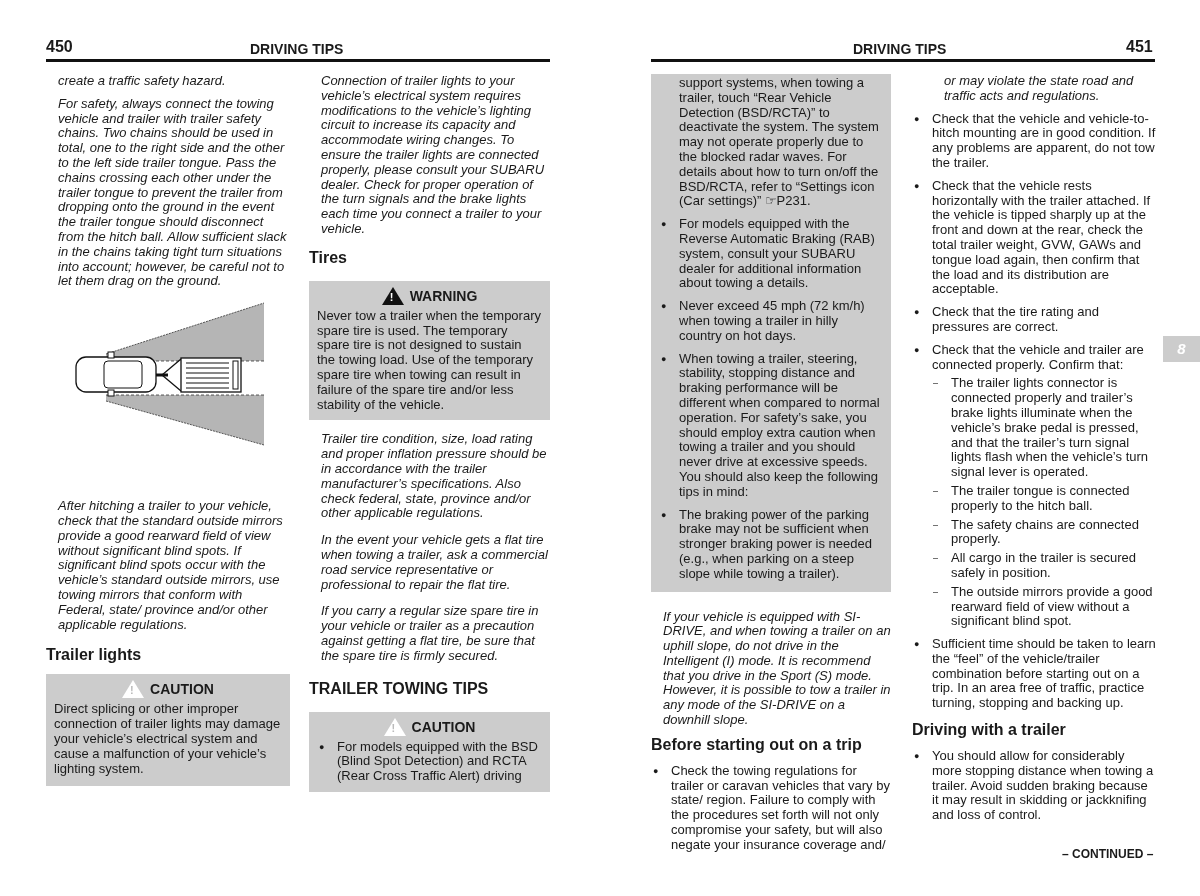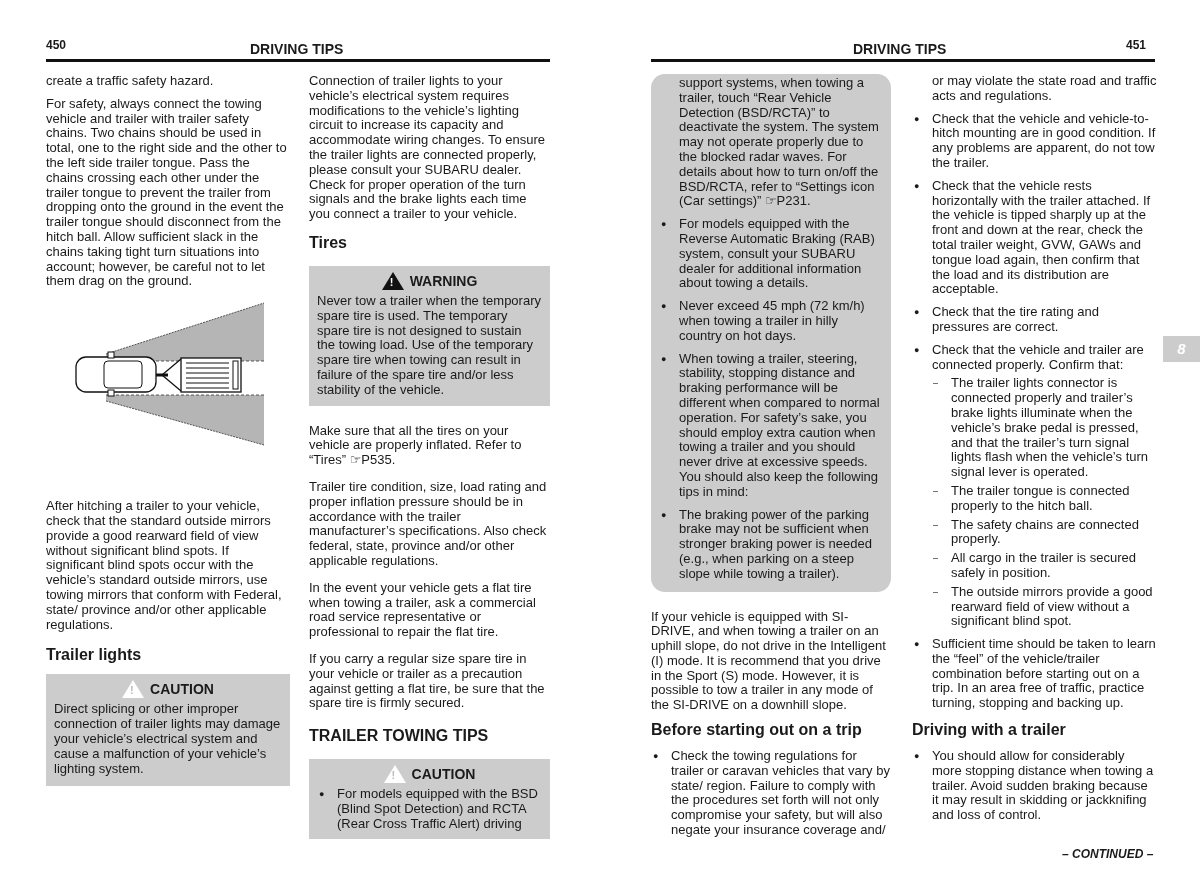--- a/index.html
+++ b/index.html
@@ -1,39 +1,39 @@
 <!DOCTYPE html>
 <html><head>
 <meta charset="utf-8">
 <style>
   html, body { margin:0; padding:0; background:#ffffff; }
   body { width:1200px; height:896px; position:relative; overflow:hidden;
          font-family:"Liberation Sans", sans-serif; color:#1a1a1a; }
   .abs { position:absolute; }
-  .pnum { font-weight:bold; font-size:12px; top:38px; }
+  .pnum { font-weight:bold; font-size:16px; top:38px; }
   .rhead { font-weight:bold; font-size:14px; top:41px; }
   .rule { height:3px; background:#111; top:59px; }
   .col { position:absolute; font-size:13px; line-height:14.8px; }
-  .col p { margin:0 0 8px 0; }
+  .col p { margin:0 0 8px 12px;font-style:italic; }
   h2.sub { font-size:16px; font-weight:bold; margin:6px 0 10px 0; line-height:18px; }
   h2.main { font-size:16px; font-weight:bold; margin:6px 0 12px 0; line-height:18px; }
   .box { background:#cccccc; padding:6px 8px 8px 8px; }
   .box-title { text-align:center; font-weight:bold; font-size:14px; line-height:18px; margin-bottom:4px; display:flex; justify-content:center; align-items:center; gap:6px; }
   .tri { width:0; height:0; display:inline-block; border-left:11px solid transparent; border-right:11px solid transparent; border-bottom:18px solid #111; position:relative; }
   .tri.white { border-bottom-color:#ffffff; }
   .tri span { position:absolute; left:-3px; top:3px; font-size:11px; font-weight:bold; color:#fff; line-height:14px; }
   .tri.white span { color:#bbb; }
   ul.bul { list-style:none; margin:0; padding:0; }
   ul.bul li { position:relative; padding-left:20px; margin-bottom:8px; }
   ul.bul li::before { content:"\25CF"; position:absolute; left:2px; top:0; font-size:9px; }
   ul.dash { list-style:none; margin:4px 0 0 0; padding:0; }
   ul.dash li { position:relative; padding-left:19px; margin-bottom:4px; }
   ul.dash li::before { content:"\2013"; position:absolute; left:1px; top:0; }
   .tab8 { background:#cccccc; color:#fff; font-weight:bold; font-style:italic; font-size:15px; text-align:center; line-height:26px; }
-  .continued { font-weight:bold; font-style:italic; font-size:12px;text-align:right; }
+  .continued { font-weight:bold; font-size:12px;text-align:right; }
 </style>
 </head>
 <body>
 
 <div class="abs pnum" style="left:46px;">450</div>
 <div class="abs rhead" style="left:250px;">DRIVING TIPS</div>
 <div class="abs rule" style="left:46px; width:504px;"></div>
 
 <div class="abs rhead" style="left:853px;">DRIVING TIPS</div>
 <div class="abs pnum" style="left:1126px;">451</div>
@@ -85,40 +85,39 @@
   <h2 class="sub" style="margin-top:12px;">Tires</h2>
   <div class="box" style="margin-top:14px;">
     <div class="box-title">
       <span class="tri">
           <span>!</span>
         </span>
       <span>WARNING</span>
     </div>
     <div>Never tow a trailer when the temporary spare tire is used. The temporary spare tire is not designed to sustain the towing load. Use of the temporary spare tire when towing can result in failure of the spare tire and/or less stability of the vehicle.</div>
   </div>
-  <p style="margin-top:18px;">Make sure that all the tires on your vehicle are properly inflated. Refer to “Tires” ☞P535.</p>
   <p style="margin-top:12px;">Trailer tire condition, size, load rating and proper inflation pressure should be in accordance with the trailer manufacturer’s specifications. Also check federal, state, province and/or other applicable regulations.</p>
   <p style="margin-top:12px;">In the event your vehicle gets a flat tire when towing a trailer, ask a commercial road service representative or professional to repair the flat tire.</p>
   <p style="margin-top:12px;">If you carry a regular size spare tire in your vehicle or trailer as a precaution against getting a flat tire, be sure that the spare tire is firmly secured.</p>
   <h2 class="main" style="margin-top:16px;">TRAILER TOWING TIPS</h2>
   <div class="box" style="margin-top:14px;">
     <div class="box-title">
       <span class="tri white">
           <span>!</span>
         </span>
       <span>CAUTION</span>
     </div>
     <ul class="bul" style="margin:0;">
       <li style="margin-bottom:0;">For models equipped with the BSD (Blind Spot Detection) and RCTA (Rear Cross Traffic Alert) driving</li>
     </ul>
   </div>
 </div>
 
 <div class="col" style="left:651px; top:74px; width:240px;">
-  <div class="box" style="padding:2px 8px 10px 8px;border-radius:14px;">
+  <div class="box" style="padding:2px 8px 10px 8px;">
     <ul class="bul">
       <li style="list-style:none;" class="nobul"><span>support systems, when towing a trailer, touch “Rear Vehicle Detection (BSD/RCTA)” to deactivate the system. The system may not operate properly due to the blocked radar waves. For details about how to turn on/off the BSD/RCTA, refer to “Settings icon (Car settings)” ☞P231.</span></li>
       <li>For models equipped with the Reverse Automatic Braking (RAB) system, consult your SUBARU dealer for additional information about towing a details.</li>
       <li>Never exceed 45 mph (72 km/h) when towing a trailer in hilly country on hot days.</li>
       <li>When towing a trailer, steering, stability, stopping distance and braking performance will be different when compared to normal operation. For safety’s sake, you should employ extra caution when towing a trailer and you should never drive at excessive speeds. You should also keep the following tips in mind:</li>
       <li style="margin-bottom:0;">The braking power of the parking brake may not be sufficient when stronger braking power is needed (e.g., when parking on a steep slope while towing a trailer).</li>
     </ul>
   </div>
   <p style="margin-top:18px;">If your vehicle is equipped with SI-DRIVE, and when towing a trailer on an uphill slope, do not drive in the Intelligent (I) mode. It is recommend that you drive in the Sport (S) mode. However, it is possible to tow a trailer in any mode of the SI-DRIVE on a downhill slope.</p>
   <h2 class="sub" style="margin-top:3px;">Before starting out on a trip</h2>

